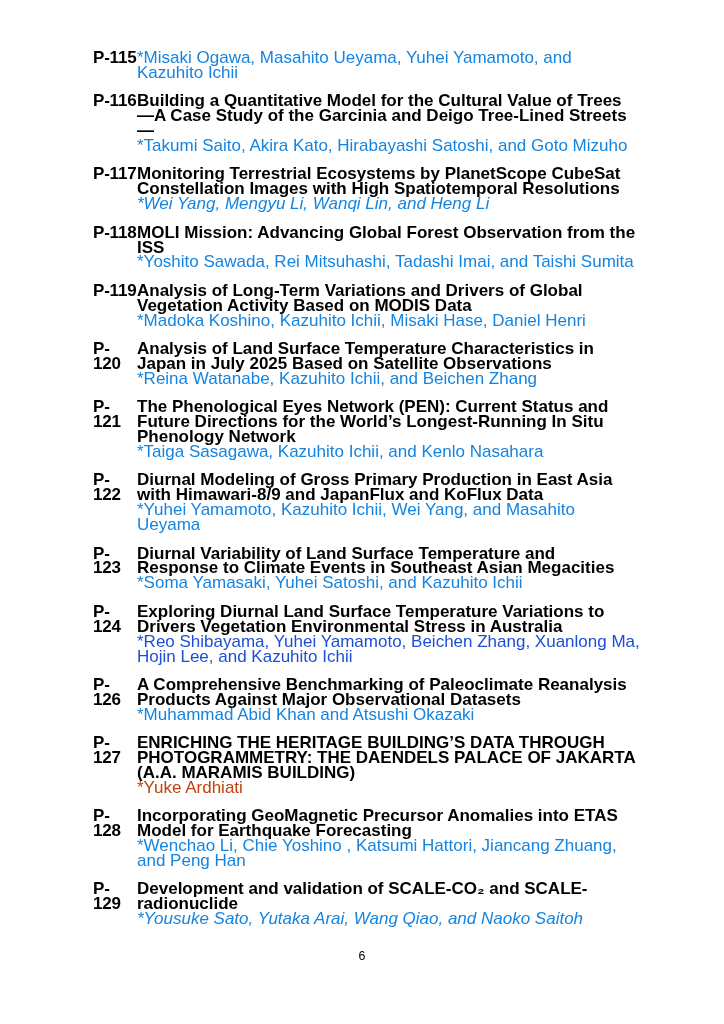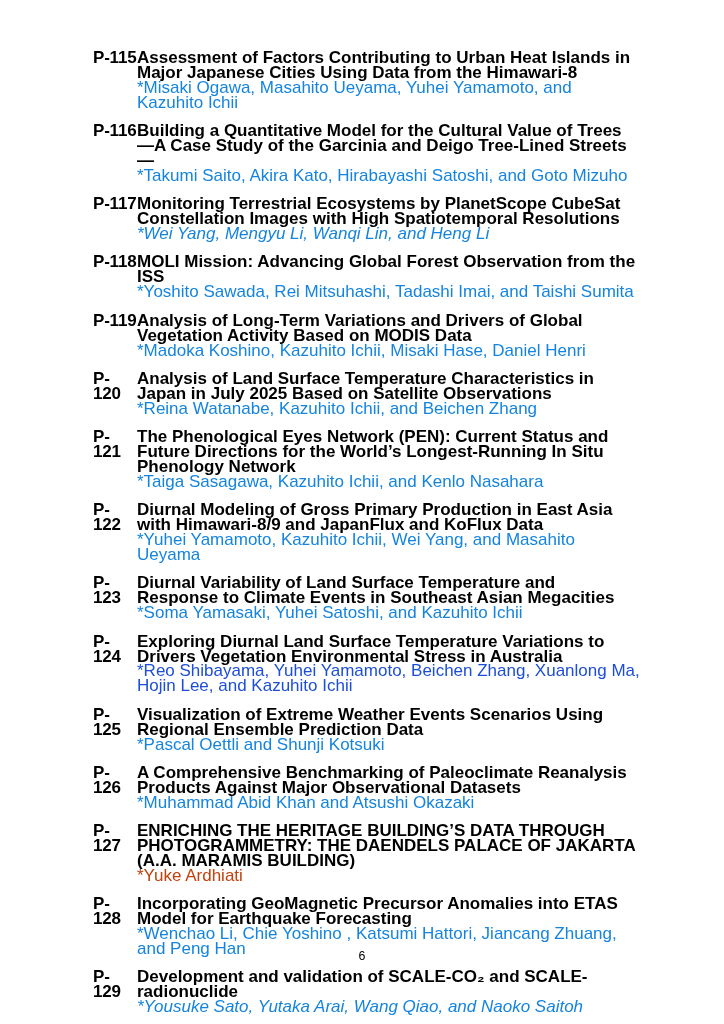--- a/index.html
+++ b/index.html
@@ -57,21 +57,20 @@
   }
 </style>
 </head>
 <body>
 
 <div class="page">
   <div class="entries">
       <div class="entry">
         <div class="entry-code">P-115</div>
         <div class="entry-body">
-          <div class="entry-title">Assessment of Factors Contributing to Urban Heat Islands in Major Japanese Cities Using Data from the Himawari-8</div>
           <div class="entry-authors" style="color: rgb(20, 132, 224);">*Misaki Ogawa, Masahito Ueyama, Yuhei Yamamoto, and Kazuhito Ichii</div>
         </div>
       </div>
       <div class="entry">
         <div class="entry-code">P-116</div>
         <div class="entry-body">
           <div class="entry-title">Building a Quantitative Model for the Cultural Value of Trees —A Case Study of the Garcinia and Deigo Tree-Lined Streets—</div>
           <div class="entry-authors" style="color: rgb(20, 132, 224);">*Takumi Saito, Akira Kato, Hirabayashi Satoshi, and Goto Mizuho</div>
         </div>
       </div>
@@ -125,27 +124,20 @@
         </div>
       </div>
       <div class="entry">
         <div class="entry-code">P-124</div>
         <div class="entry-body">
           <div class="entry-title">Exploring Diurnal Land Surface Temperature Variations to Drivers Vegetation Environmental Stress in Australia</div>
           <div class="entry-authors" style="color: #1d4ed8;">*Reo Shibayama, Yuhei Yamamoto, Beichen Zhang, Xuanlong Ma, Hojin Lee, and Kazuhito Ichii</div>
         </div>
       </div>
       <div class="entry">
-        <div class="entry-code">P-125</div>
-        <div class="entry-body">
-          <div class="entry-title">Visualization of Extreme Weather Events Scenarios Using Regional Ensemble Prediction Data</div>
-          <div class="entry-authors" style="color: rgb(20, 132, 224);">*Pascal Oettli and Shunji Kotsuki</div>
-        </div>
-      </div>
-      <div class="entry">
         <div class="entry-code">P-126</div>
         <div class="entry-body">
           <div class="entry-title">A Comprehensive Benchmarking of Paleoclimate Reanalysis Products Against Major Observational Datasets</div>
           <div class="entry-authors" style="color: rgb(20, 132, 224);">*Muhammad Abid Khan and Atsushi Okazaki</div>
         </div>
       </div>
       <div class="entry">
         <div class="entry-code">P-127</div>
         <div class="entry-body">
           <div class="entry-title">ENRICHING THE HERITAGE BUILDING’S DATA THROUGH PHOTOGRAMMETRY: THE DAENDELS PALACE OF JAKARTA (A.A. MARAMIS BUILDING)</div>

